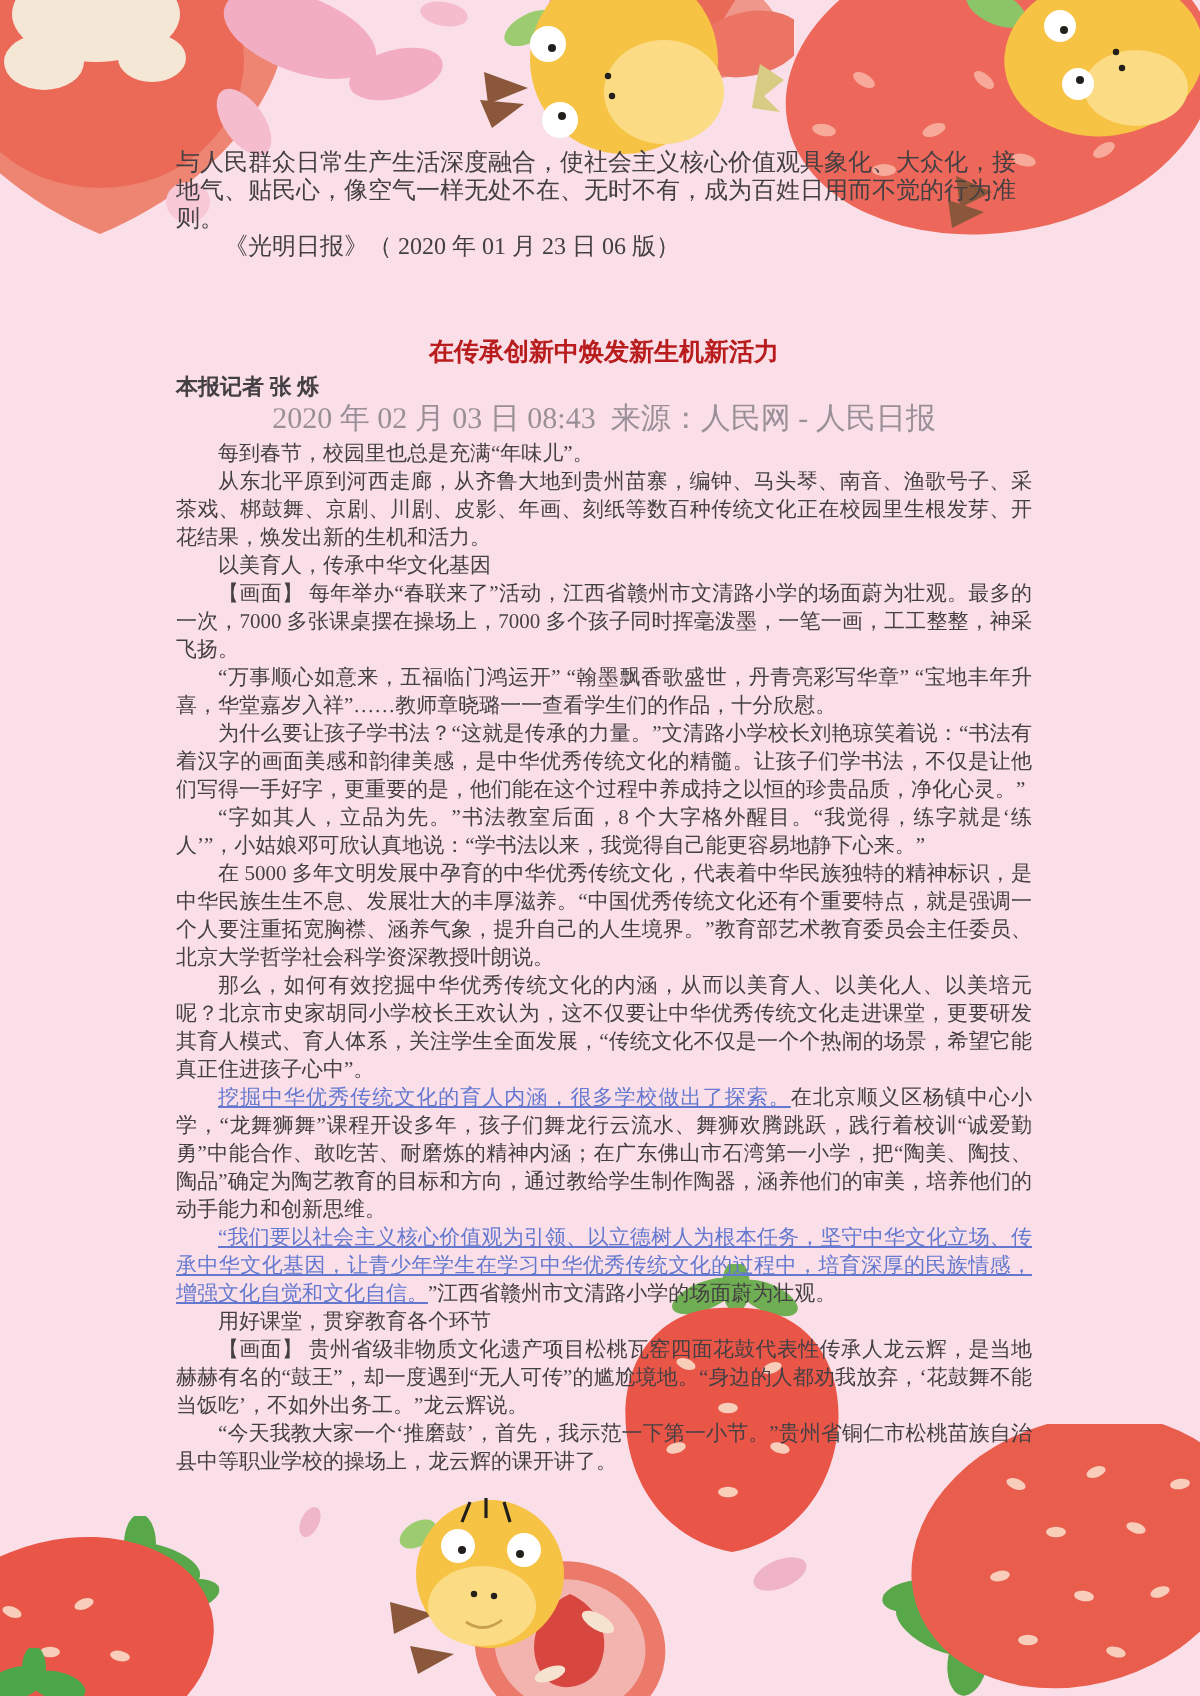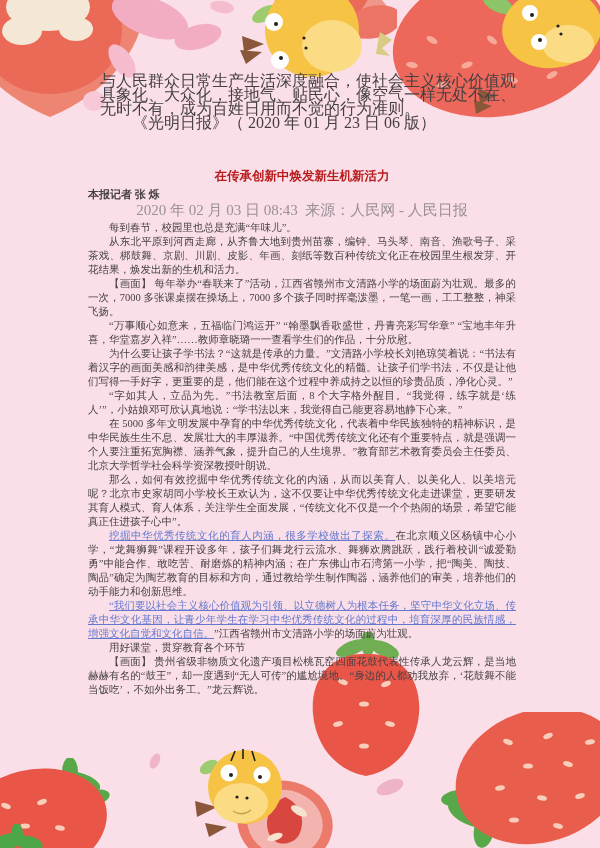--- a/index.html
+++ b/index.html
@@ -1,21 +1,21 @@
 <!DOCTYPE html>
 <html><head>
 <meta charset="utf-8">
 <style>
   html,body{margin:0;padding:0;}
   body{width:600px;height:848px;overflow:hidden;background:#fadfe8;
        font-family:"Liberation Serif", serif;}
   .page{position:relative;width:600px;height:848px;overflow:hidden;background:#fadfe8;}
   .deco{position:absolute;z-index:0;pointer-events:none;}
-  .top-note{position:absolute;left:100px;top:74px;width:428px;z-index:1;
-            font-size:16px;line-height:14px;color:#443f43;}
+  .top-note{position:absolute;left:88px;top:74px;width:428px;z-index:1;
+            font-size:12px;line-height:14px;color:#443f43;}
   .top-note p{margin:0;}
   .top-note .src{text-indent:2em;}
   .article{position:absolute;left:88px;top:169px;width:428px;z-index:1;color:#443f43;}
   .article h1{margin:0 0 3px 0;font-size:12.5px;line-height:15px;text-align:center;
               font-weight:bold;color:#b91c1c;}
   .byline{text-align:left;font-size:11px;line-height:14px;font-weight:bold;margin-bottom:2px;}
   .dateline{text-align:center;font-size:15px;line-height:14px;color:#9a8f96;margin-bottom:4px;}
   .para{margin:0;text-indent:2em;font-size:10.5px;line-height:14px;
         text-align:justify;word-break:break-all;}
   .link{color:#6478cf;text-decoration:underline;}
@@ -175,26 +175,28 @@
     <p class="src">《光明日报》（ 2020 年 01 月 23 日 06 版）</p>
   </div>
 
   <div class="article">
     <h1>在传承创新中焕发新生机新活力</h1>
     <div class="byline">本报记者 张 烁</div>
     <div class="dateline">2020 年 02 月 03 日 08:43&nbsp; 来源：人民网 - 人民日报</div>
     <div>
         <p class="para"><span>每到春节，校园里也总是充满“年味儿”。</span></p>
         <p class="para"><span>从东北平原到河西走廊，从齐鲁大地到贵州苗寨，编钟、马头琴、南音、渔歌号子、采茶戏、梆鼓舞、京剧、川剧、皮影、年画、刻纸等数百种传统文化正在校园里生根发芽、开花结果，焕发出新的生机和活力。</span></p>
+        <p class="para"><span>以美育人，传承中华文化基因</span></p>
         <p class="para"><span>【画面】 每年举办“春联来了”活动，江西省赣州市文清路小学的场面蔚为壮观。最多的一次，7000 多张课桌摆在操场上，7000 多个孩子同时挥毫泼墨，一笔一画，工工整整，神采飞扬。</span></p>
         <p class="para"><span>“万事顺心如意来，五福临门鸿运开” “翰墨飘香歌盛世，丹青亮彩写华章” “宝地丰年升喜，华堂嘉岁入祥”……教师章晓璐一一查看学生们的作品，十分欣慰。</span></p>
         <p class="para"><span>为什么要让孩子学书法？“这就是传承的力量。”文清路小学校长刘艳琼笑着说：“书法有着汉字的画面美感和韵律美感，是中华优秀传统文化的精髓。让孩子们学书法，不仅是让他们写得一手好字，更重要的是，他们能在这个过程中养成持之以恒的珍贵品质，净化心灵。”</span></p>
         <p class="para"><span>“字如其人，立品为先。”书法教室后面，8 个大字格外醒目。“我觉得，练字就是‘练人’”，小姑娘邓可欣认真地说：“学书法以来，我觉得自己能更容易地静下心来。”</span></p>
         <p class="para"><span>在 5000 多年文明发展中孕育的中华优秀传统文化，代表着中华民族独特的精神标识，是中华民族生生不息、发展壮大的丰厚滋养。“中国优秀传统文化还有个重要特点，就是强调一个人要注重拓宽胸襟、涵养气象，提升自己的人生境界。”教育部艺术教育委员会主任委员、北京大学哲学社会科学资深教授叶朗说。</span></p>
         <p class="para"><span>那么，如何有效挖掘中华优秀传统文化的内涵，从而以美育人、以美化人、以美培元呢？北京市史家胡同小学校长王欢认为，这不仅要让中华优秀传统文化走进课堂，更要研发其育人模式、育人体系，关注学生全面发展，“传统文化不仅是一个个热闹的场景，希望它能真正住进孩子心中”。</span></p>
         <p class="para"><span class="link">挖掘中华优秀传统文化的育人内涵，很多学校做出了探索。</span><span>在北京顺义区杨镇中心小学，“龙舞狮舞”课程开设多年，孩子们舞龙行云流水、舞狮欢腾跳跃，践行着校训“诚爱勤勇”中能合作、敢吃苦、耐磨炼的精神内涵；在广东佛山市石湾第一小学，把“陶美、陶技、陶品”确定为陶艺教育的目标和方向，通过教给学生制作陶器，涵养他们的审美，培养他们的动手能力和创新思维。</span></p>
         <p class="para"><span class="link">“我们要以社会主义核心价值观为引领、以立德树人为根本任务，坚守中华文化立场、传承中华文化基因，让青少年学生在学习中华优秀传统文化的过程中，培育深厚的民族情感，增强文化自觉和文化自信。</span><span>”江西省赣州市文清路小学的场面蔚为壮观。</span></p>
         <p class="para"><span>用好课堂，贯穿教育各个环节</span></p>
         <p class="para"><span>【画面】 贵州省级非物质文化遗产项目松桃瓦窑四面花鼓代表性传承人龙云辉，是当地赫赫有名的“鼓王”，却一度遇到“无人可传”的尴尬境地。“身边的人都劝我放弃，‘花鼓舞不能当饭吃’，不如外出务工。”龙云辉说。</span></p>
+        <p class="para"><span>“今天我教大家一个‘推磨鼓’，首先，我示范一下第一小节。”贵州省铜仁市松桃苗族自治县中等职业学校的操场上，龙云辉的课开讲了。</span></p>
       </div>
   </div>
 
 </div>
 
 </body></html>

